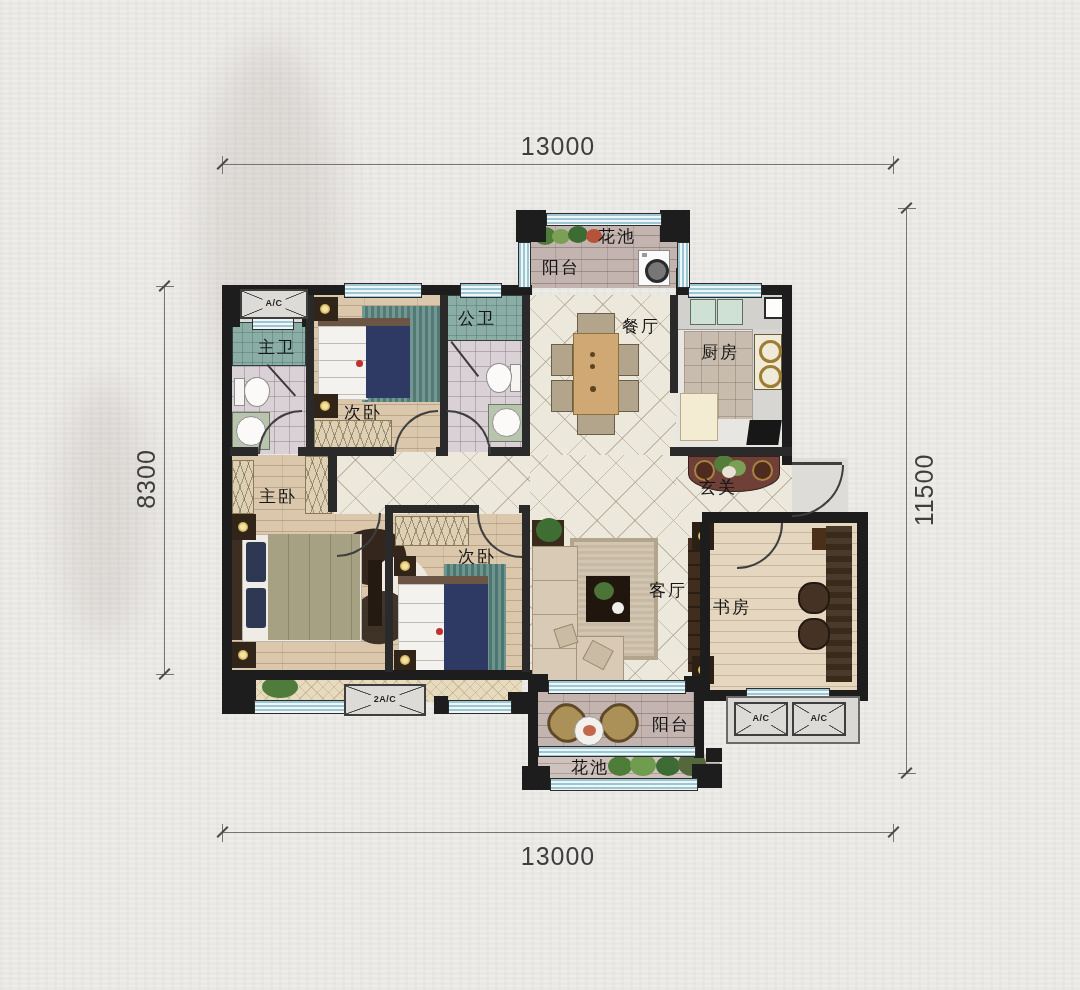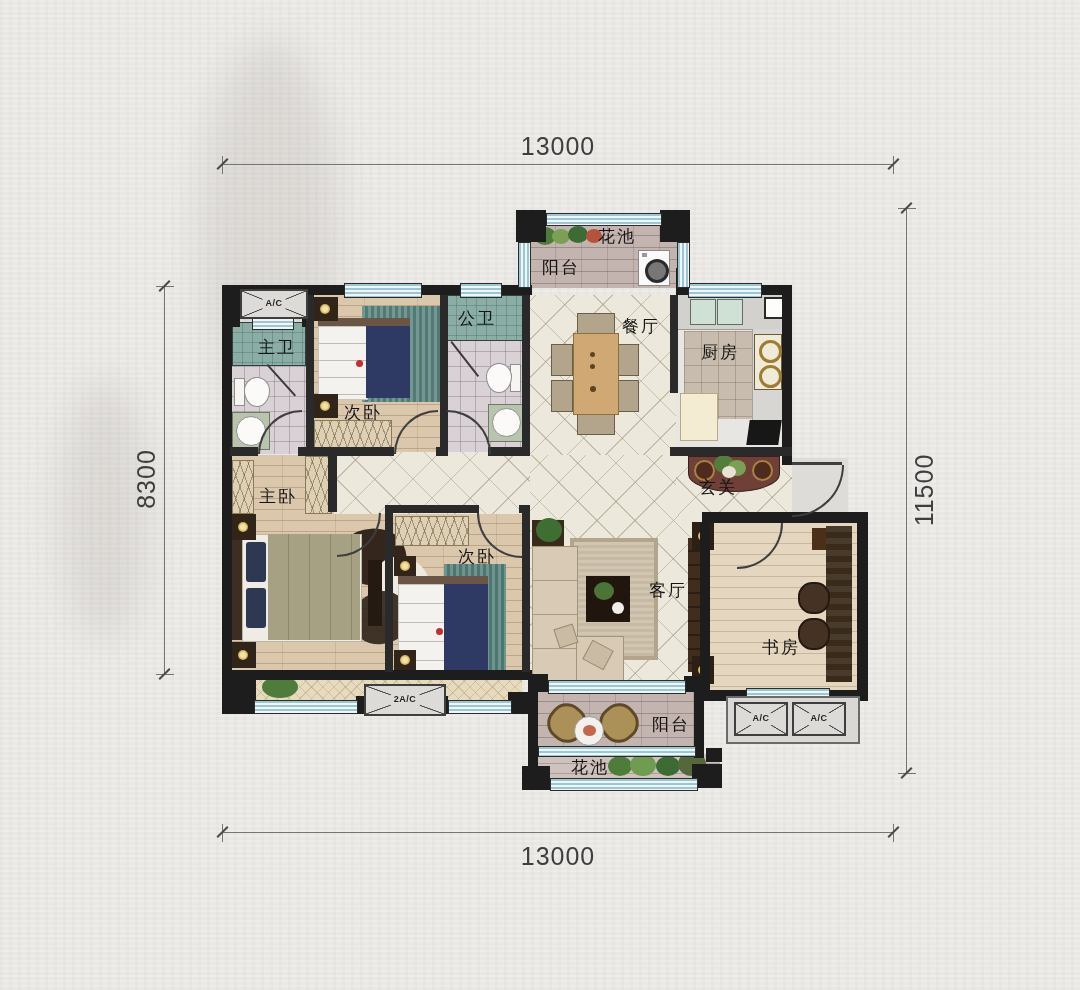--- a/index.html
+++ b/index.html
@@ -305,21 +305,21 @@
   <div class="abs win" style="left:448px;top:700px;width:62px;height:12px;"></div>
   <div class="abs win" style="left:550px;top:778px;width:146px;height:11px;"></div>
   <div class="abs win" style="left:538px;top:746px;width:156px;height:9px;"></div>
   <div class="abs win" style="left:546px;top:213px;width:114px;height:11px;"></div>
   <div class="abs winv" style="left:518px;top:242px;width:11px;height:44px;"></div>
   <div class="abs winv" style="left:677px;top:242px;width:11px;height:44px;"></div>
 
   <div class="abs acbox" style="left:240px;top:289px;width:64px;height:26px;">
       <span>A/C</span>
     </div>
-  <div class="abs acbox" style="left:364px;top:684px;width:78px;height:28px;">
+  <div class="abs acbox" style="left:344px;top:684px;width:78px;height:28px;">
       <span>2A/C</span>
     </div>
   <div class="abs" style="left:726px;top:696px;width:130px;height:44px;background:#dad8d5;border:2px solid #6a6a6a;"></div>
   <div class="abs acbox" style="left:734px;top:702px;width:50px;height:30px;">
       <span>A/C</span>
     </div>
   <div class="abs acbox" style="left:792px;top:702px;width:50px;height:30px;">
       <span>A/C</span>
     </div>
 
@@ -336,16 +336,16 @@
   <div class="lbl" style="left:561px;top:267px;">阳台</div>
   <div class="lbl" style="left:641px;top:326px;">餐厅</div>
   <div class="lbl" style="left:720px;top:352px;">厨房</div>
   <div class="lbl" style="left:477px;top:318px;">公卫</div>
   <div class="lbl" style="left:277px;top:347px;">主卫</div>
   <div class="lbl" style="left:363px;top:412px;">次卧</div>
   <div class="lbl" style="left:278px;top:496px;">主卧</div>
   <div class="lbl" style="left:477px;top:556px;">次卧</div>
   <div class="lbl" style="left:718px;top:487px;">玄关</div>
   <div class="lbl" style="left:668px;top:590px;">客厅</div>
-  <div class="lbl" style="left:781px;top:607px;margin-top:40px;">书房</div>
+  <div class="lbl" style="left:732px;top:607px;">书房</div>
   <div class="lbl" style="left:671px;top:724px;">阳台</div>
   <div class="lbl" style="left:590px;top:767px;">花池</div>
 </div>
 
 </body></html>

